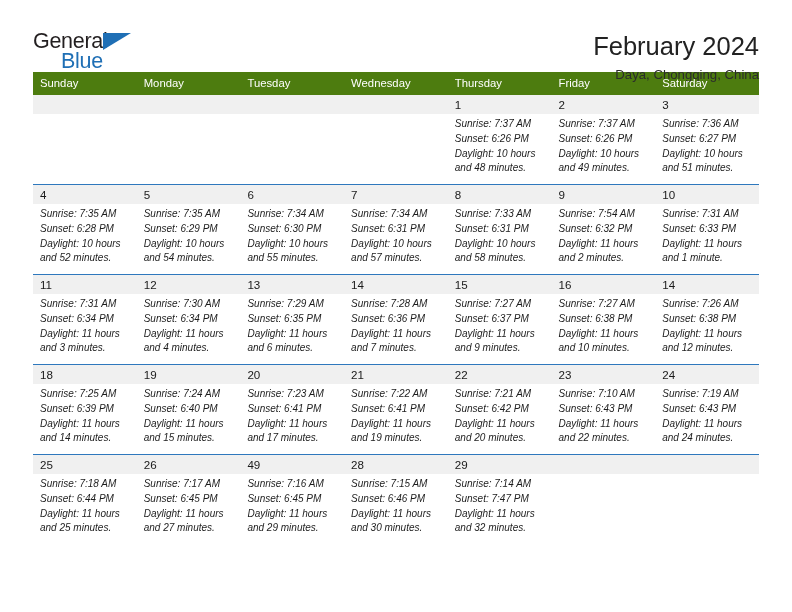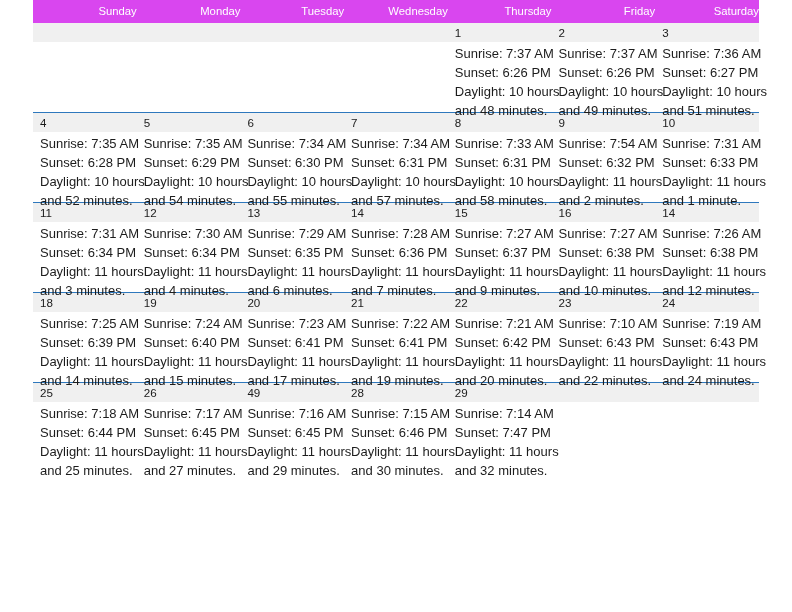--- a/index.html
+++ b/index.html
@@ -87,25 +87,25 @@
   }
 
   
   .calendar {
     width: 726px;
     border-collapse: collapse;
     table-layout: fixed;
     margin-top: 0px;
   }
   .calendar th {
-    background: #d946ef;
+    background: #4d7c0f;
     color: #ffffff;
     font-size: 11.3px;
     font-weight: normal;
-    text-align: right;
+    text-align: left;
     padding: 5px 0 6px 7px;
     line-height: 1.1;
     border: none;
   }
   .week-row > td {
     vertical-align: top;
     padding: 0;
     border: none;
     border-top: 1.2px solid #2e78bd;
   }
@@ -124,33 +124,48 @@
     padding: 3px 0 3px 7px;
     line-height: 1.2;
     height: 19px;
     box-sizing: border-box;
   }
   .daynum.empty {
     color: transparent;
   }
   .details {
     padding: 3px 6px 0 7px;
-    font-size: 13px;
+    font-size: 10px;
     line-height: 1.46;
     color: #1c1c1c;
+    font-style: italic;
   }
   .details div {
     white-space: nowrap;
   }
 </style>
 </head>
 <body>
 
 <div class="page">
 
+  <div class="header">
+
+    <div class="brand">
+      <span class="brand-general">General</span>
+      <span class="brand-triangle"></span>
+      <span class="brand-blue">Blue</span>
+    </div>
+
+    <div class="titles">
+      <h1 class="cal-title">February 2024</h1>
+      <p class="cal-subtitle">Daya, Chongqing, China</p>
+    </div>
+
+  </div>
 
   <table class="calendar">
     <thead>
       <tr>
         <th>Sunday</th>
         <th>Monday</th>
         <th>Tuesday</th>
         <th>Wednesday</th>
         <th>Thursday</th>
         <th>Friday</th>

